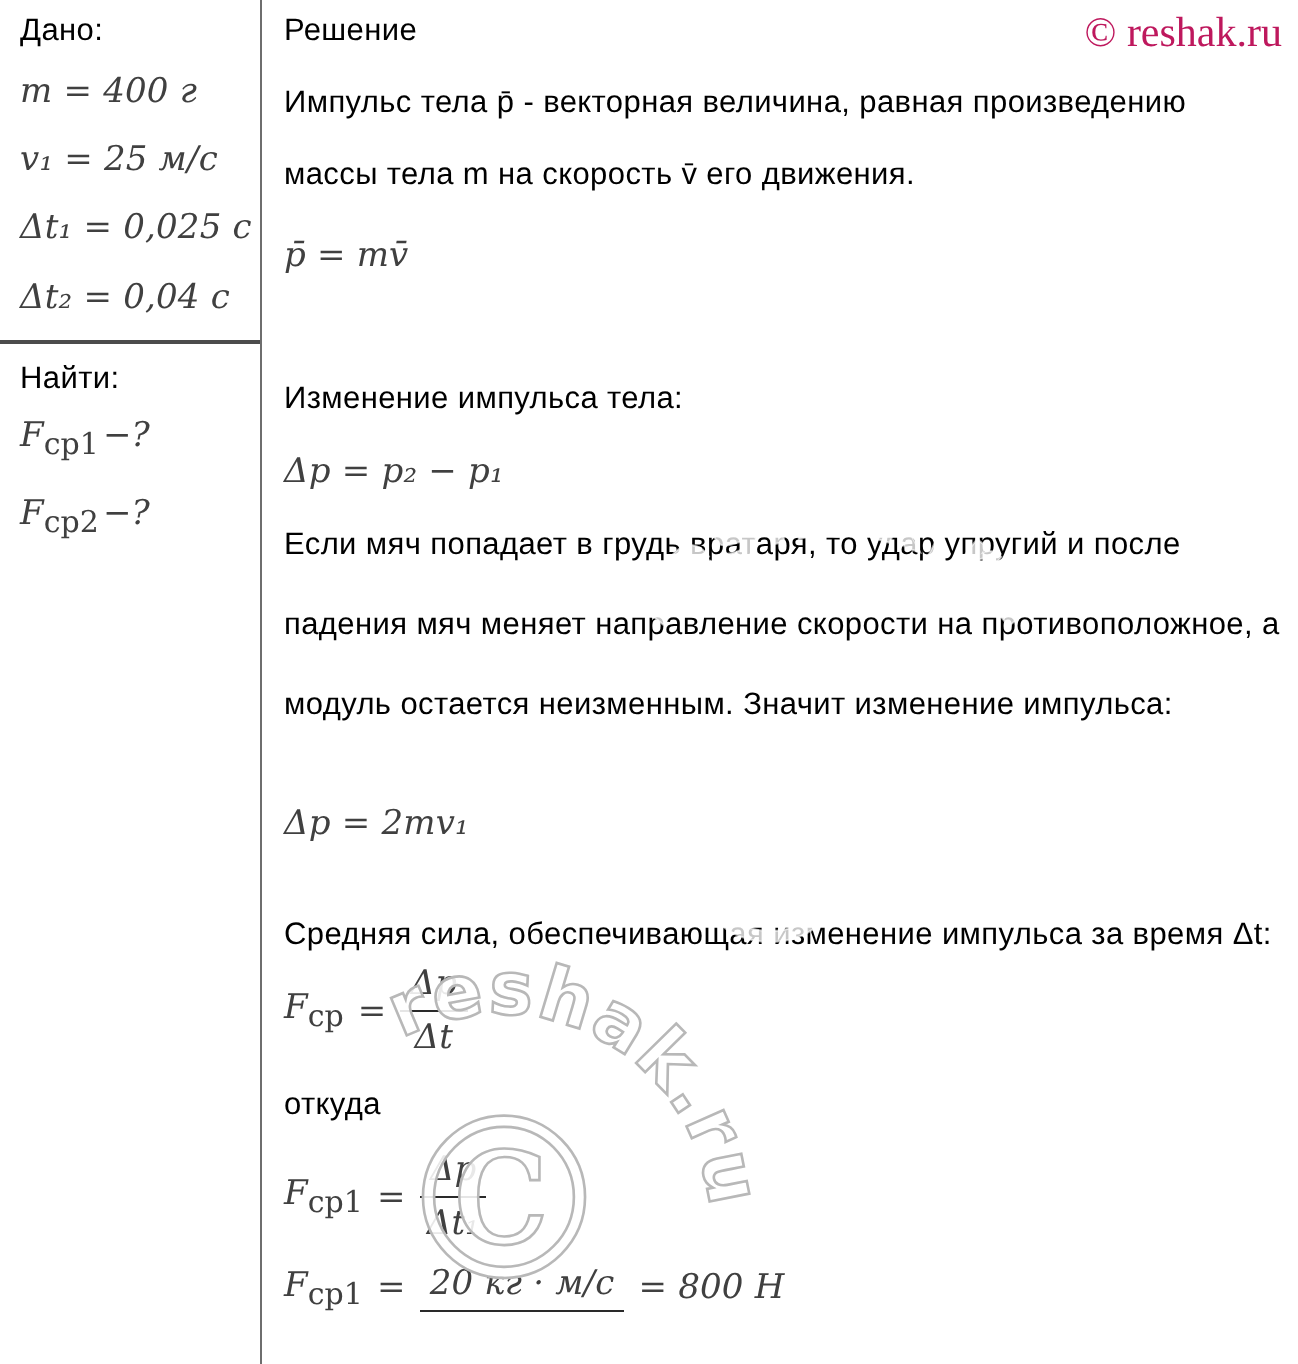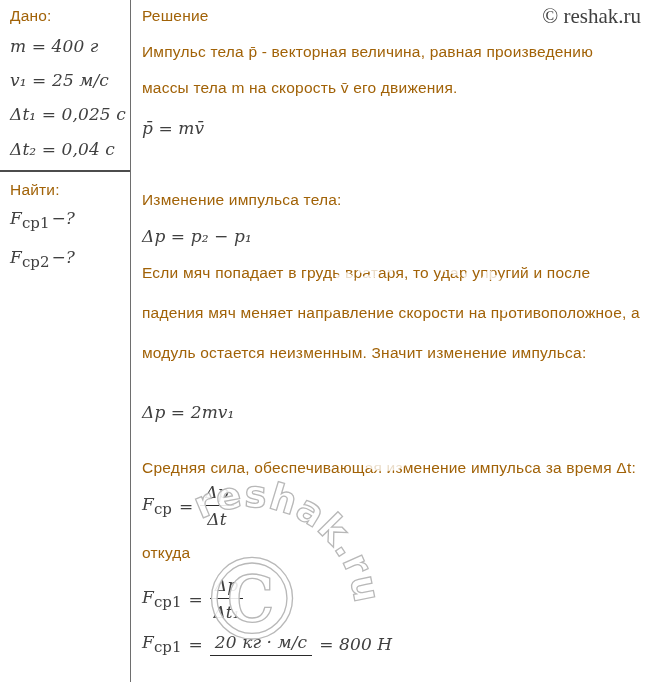--- a/index.html
+++ b/index.html
@@ -14,21 +14,21 @@
   .vdivider {
     position:absolute; left:130px; top:0;
     width:1px; height:682px; background:#6e6e6e;
   }
   .hdivider {
     position:absolute; left:0; top:170px;
     width:130px; height:2px; background:#4c4c4c;
   }
   .sans {
     font-family:"Liberation Sans", sans-serif;
-    font-size:15.5px; color:#a16207; letter-spacing:0.2px;
+    font-size:15.5px; color:#000000; letter-spacing:0.2px;
     line-height:20px;
   }
   .math {
     font-family:"DejaVu Serif", serif;
     font-style:italic;
     font-size:17px; color:#404040;
     letter-spacing:0.1px;
   }
   .line { position:absolute; left:142px; white-space:nowrap; }
   .lline { position:absolute; left:10px; white-space:nowrap; }
@@ -37,21 +37,21 @@
     vertical-align:-4px; letter-spacing:0;
   }
   .rest { margin-left:2px; }
   .frac-row { display:flex; align-items:center; gap:7px; }
   .frac { display:inline-flex; flex-direction:column; text-align:center; }
   .frac .num { padding:0 5px 3px 5px; border-bottom:1.5px solid #2a2a2a; }
   .frac .den { padding-top:3px; }
   .copyright {
     position:absolute; top:4px; right:8px;
     font-family:"Liberation Serif", serif;
-    font-size:21px; color:#404040; white-space:nowrap;
+    font-size:21px; color:#be185d; white-space:nowrap;
   }
   .watermark {
     position:absolute; left:0; top:0; width:649px; height:682px;
     pointer-events:none; z-index:5;
   }
 </style>
 </head>
 <body>
 
 <div class="page">

